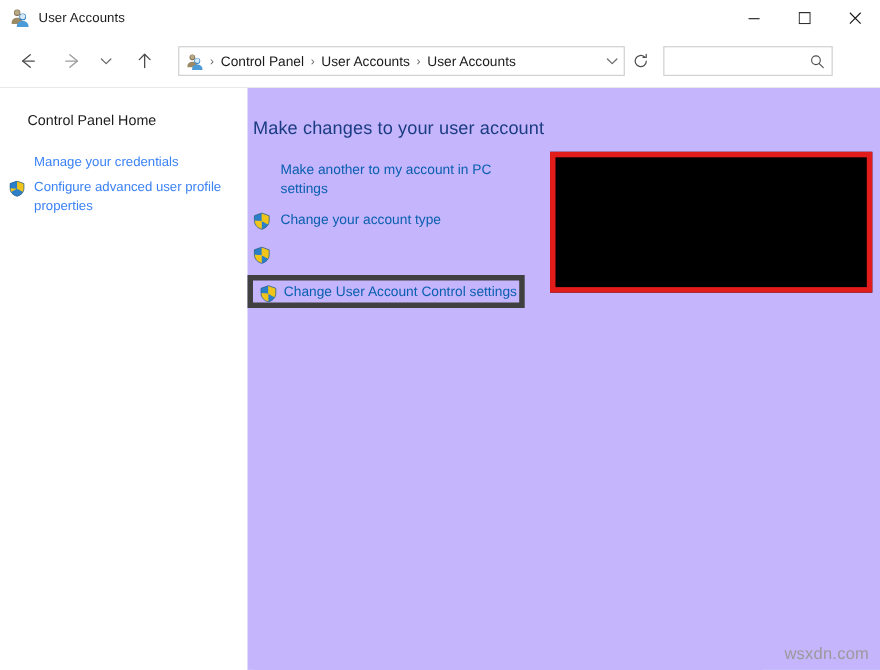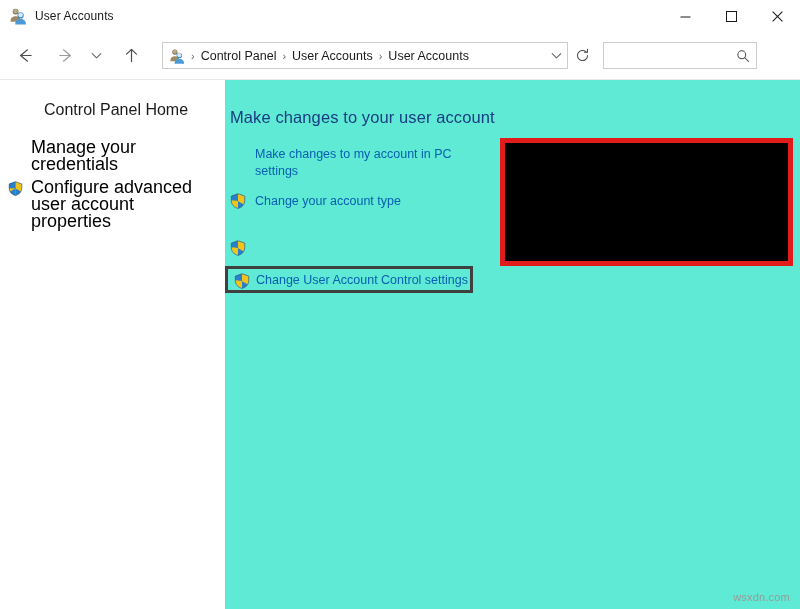--- a/index.html
+++ b/index.html
@@ -183,50 +183,50 @@
   .sidebar {
     position: absolute;
     left: 0; top: 80px;
     width: 225px;
     height: 529px;
     background: #ffffff;
     padding-top: 18px;
     box-sizing: border-box;
   }
   .side-home {
-    font-size: 16px;
+    font-size: 13px;
     color: #1b1b1b;
-    padding: 3px 0 3px 44px;
+    padding: 3px 0 3px 25px;
     cursor: default;
     line-height: 17px;
   }
   .side-list { margin-top: 15px; }
   .side-item {
     position: relative;
     padding: 3px 10px 3px 31px;
-    font-size: 18px;
+    font-size: 12px;
     line-height: 17px;
-    color: #000000;
+    color: #3b82f6;
     cursor: default;
   }
   .side-item .shield {
     position: absolute;
     left: 8px;
     top: 5px;
     width: 15px; height: 15px;
     display: block;
   }
 
   
   .content {
     position: absolute;
     left: 225px; top: 80px;
     width: 575px;
     height: 529px;
-    background: #5eead4;
+    background: #c4b5fd;
   }
   .page-title {
     position: absolute;
     left: 5px;
     top: 28px;
     font-size: 16.5px;
     color: #1b3c82;
     letter-spacing: 0.1px;
     white-space: nowrap;
   }
@@ -251,27 +251,27 @@
   }
   .link-text {
     font-size: 12.5px;
     line-height: 17px;
     color: #0b5fb0;
     display: inline-block;
     max-width: 214px;
   }
 
   .row-pcsettings { margin-bottom: 11px; }
-  .row-accounttype { margin-bottom: 28px; }
+  .row-accounttype { margin-bottom: 12px; }
   .row-manageanother { margin-bottom: 9px; }
 
   
   .row-uac {
     display: inline-block;
-    border: 3px solid #404040;
+    border: 5px solid #404040;
     padding: 1px 2px 1px 28px;
     margin-left: 0px;
     box-sizing: border-box;
   }
   .row-uac .shield { left: 6px; top: 4px; }
   .row-uac .link-text { max-width: none; white-space: nowrap; }
 
   
   .redacted {
     position: absolute;
@@ -282,21 +282,21 @@
     background: #000000;
     border: 5px solid #e21b1b;
     box-sizing: border-box;
   }
 
   
   .watermark {
     position: absolute;
     right: 10px;
     bottom: 6px;
-    font-size: 11px;
+    font-size: 15px;
     color: #9a9a9a;
     letter-spacing: 0.2px;
   }
 </style>
 </head>
 <body>
 
 <div class="titlebar">
   <svg class="titlebar-icon" viewBox="0 0 18 18">
     <circle cx="6.6" cy="4.6" r="2.9" fill="#7a6a4f"></circle>
@@ -417,34 +417,34 @@
     <div class="side-item">
       <svg class="shield" viewBox="0 0 16 16">
         <path d="M8 0.7 L14.7 3.1 V7.6 C14.7 11.6 11.8 14.4 8 15.4 C4.2 14.4 1.3 11.6 1.3 7.6 V3.1 Z" fill="#f0c419"></path>
         <path d="M8 0.7 L1.3 3.1 V7.6 C1.3 11.6 4.2 14.4 8 15.4 Z" fill="#2b7fc9"></path>
         <path d="M8 0.7 L14.7 3.1 V7.6 C14.7 9.0 14.4 10.2 13.8 11.2 L8 8 Z" fill="#f0c419"></path>
         <path d="M8 8 L13.8 11.2 C12.6 13.3 10.5 14.8 8 15.4 Z" fill="#2b7fc9"></path>
         <path d="M8 8 L1.3 7.6 V3.1 L8 0.7 Z" fill="#2b7fc9"></path>
         <path d="M8 8 L2.2 11.2 C1.6 10.2 1.3 9.0 1.3 7.6 L8 8 Z" fill="#f0c419"></path>
         <path d="M8 0.7 L14.7 3.1 V7.6 C14.7 11.6 11.8 14.4 8 15.4 C4.2 14.4 1.3 11.6 1.3 7.6 V3.1 Z" fill="none" stroke="#1f5e9c" stroke-width="0.7"></path>
       </svg>
-      <span>Configure advanced user account properties</span>
+      <span>Configure advanced user profile properties</span>
     </div>
 
   </div>
 </div>
 
 <div class="content">
 
   <div class="page-title">Make changes to your user account</div>
 
   <div class="link-list">
 
     <div class="link-row row-pcsettings">
-      <span class="link-text">Make changes to my account in PC settings</span>
+      <span class="link-text">Make another to my account in PC settings</span>
     </div>
 
     <div class="link-row row-accounttype">
       <svg class="shield" viewBox="0 0 16 16">
         <path d="M8 0.7 L14.7 3.1 V7.6 C14.7 11.6 11.8 14.4 8 15.4 C4.2 14.4 1.3 11.6 1.3 7.6 V3.1 Z" fill="#f0c419"></path>
         <path d="M8 8 L1.3 7.6 V3.1 L8 0.7 Z" fill="#2b7fc9"></path>
         <path d="M8 8 L13.8 11.2 C12.6 13.3 10.5 14.8 8 15.4 Z" fill="#2b7fc9"></path>
         <path d="M8 8 L2.2 11.2 C1.6 10.2 1.3 9.0 1.3 7.6 L8 8 Z" fill="#f0c419"></path>
         <path d="M8 0.7 L14.7 3.1 V7.6 C14.7 9.0 14.4 10.2 13.8 11.2 L8 8 Z" fill="#f0c419"></path>
         <path d="M8 0.7 L14.7 3.1 V7.6 C14.7 11.6 11.8 14.4 8 15.4 C4.2 14.4 1.3 11.6 1.3 7.6 V3.1 Z" fill="none" stroke="#1f5e9c" stroke-width="0.7"></path>

